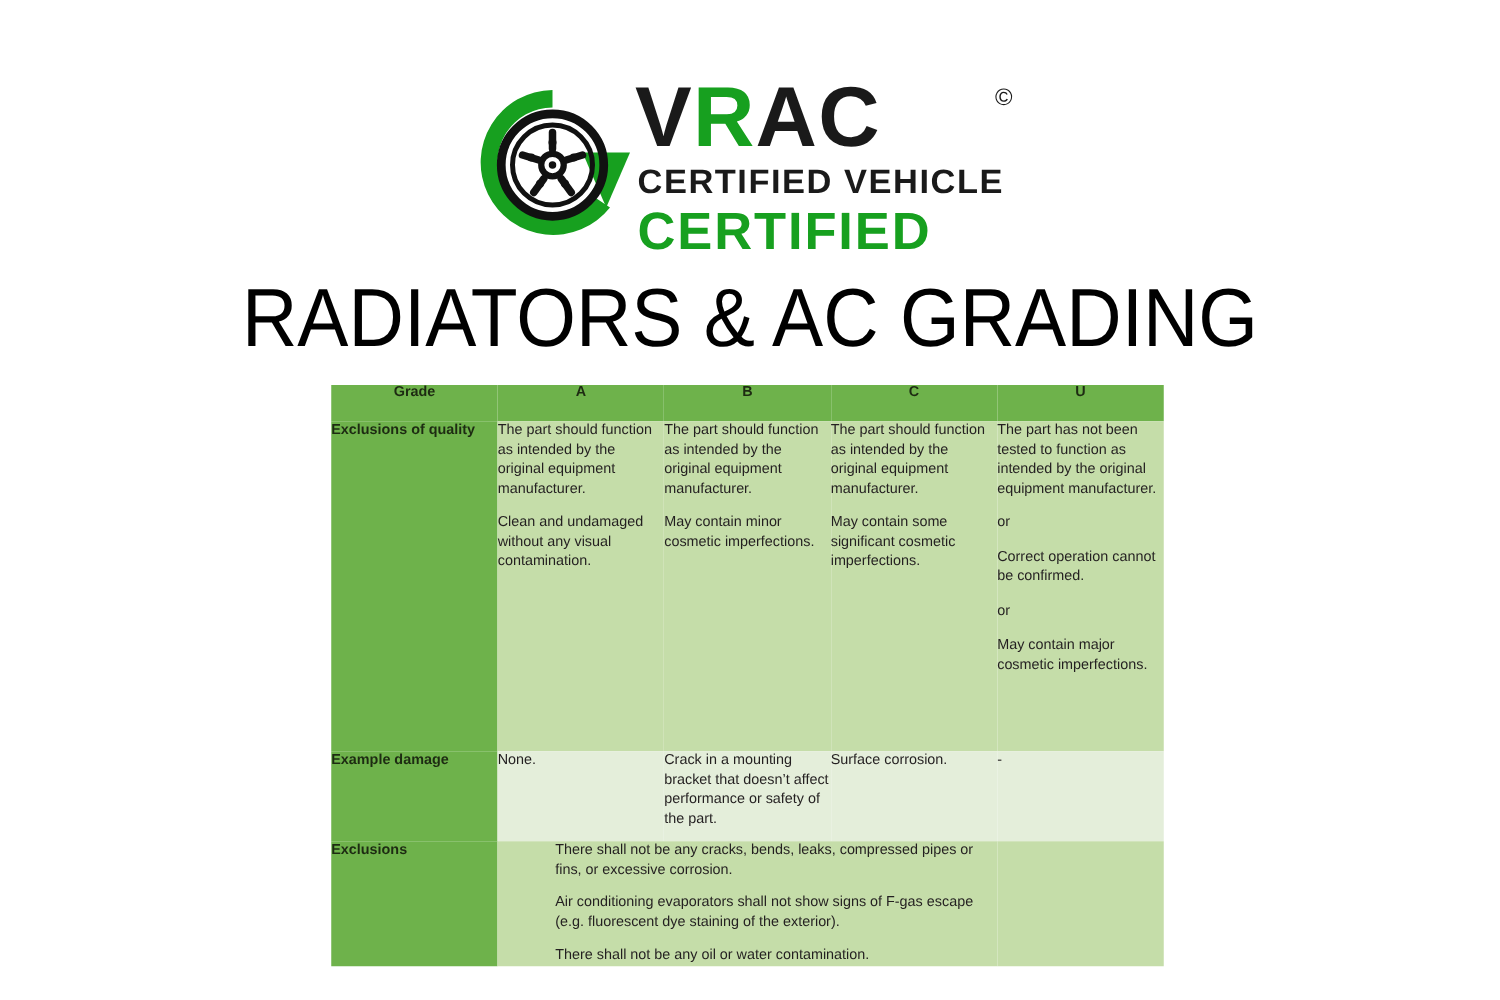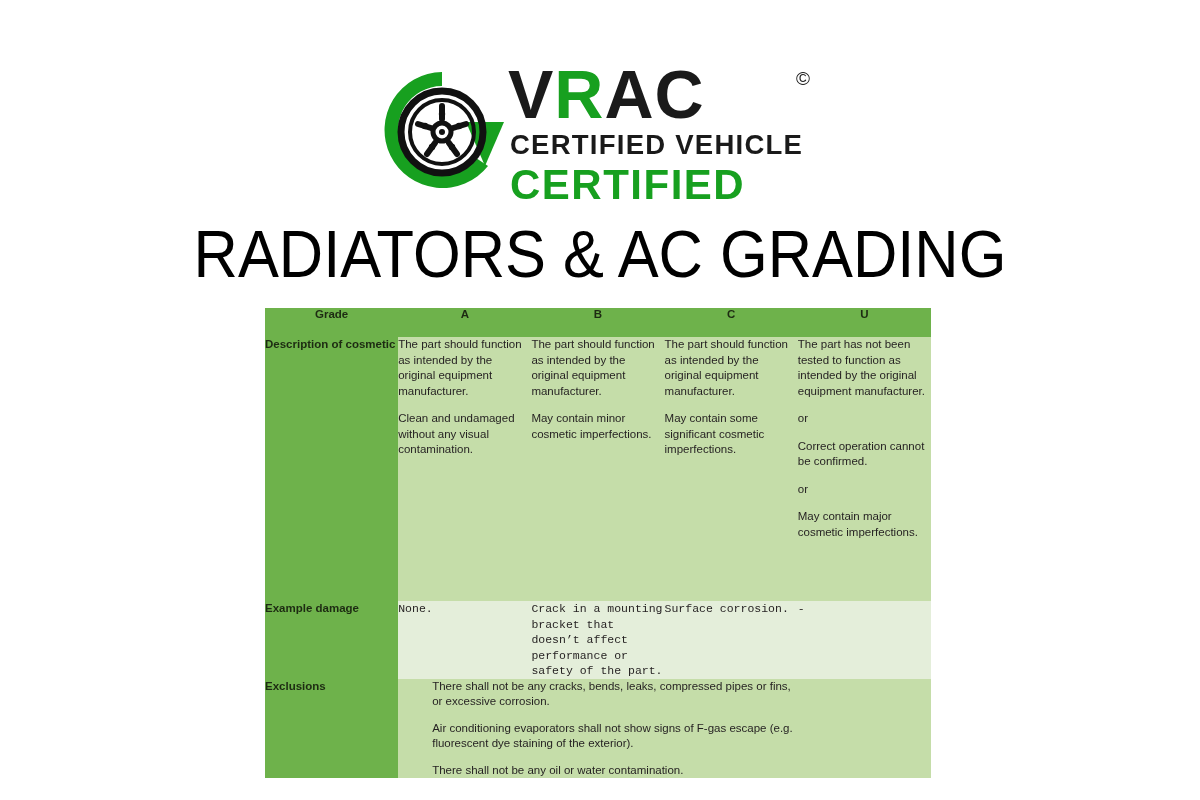--- a/index.html
+++ b/index.html
@@ -151,23 +151,23 @@
   }
   .cell:last-child { border-right: 0; }
   .fill-mid { background: #C5DDA9; }
   .fill-pale { background: #E4EEDA; }
 
   .cell p { margin: 0 0 12px 0; }
   .cell p:last-child { margin-bottom: 0; }
 
   .r-desc .cell { height: 264px; margin-left: 41px; }
   .r-ex .cell { height: 72px; vertical-align: middle; }
-  .r-ex .cell p { margin: 0; font-family: Liberation Mono, monospace; }
+  .r-ex .cell p { margin: 0; }
   .r-excl .cell { height: 96px; vertical-align: middle; }
-  .r-excl .cell p { margin: 0 0 11px 0; padding-left: 34px; }
+  .r-excl .cell p { margin: 0 0 11px 12px; padding-left: 34px; }
   .r-excl .cell p:last-child { margin-bottom: 0; }
 </style>
 </head>
 <body>
 
 <div id="logo-block">
 
   <svg id="logo-mark" viewBox="0 0 132 130" xmlns="http://www.w3.org/2000/svg">
 
     <path d="M64 6 A58 58 0 1 0 110 100 L98 92 A44 44 0 1 1 64 20 Z" fill="#17a01f"></path>
@@ -216,21 +216,21 @@
       <th class="hdr">Grade</th>
       <th class="hdr center">A</th>
       <th class="hdr center">B</th>
       <th class="hdr center">C</th>
       <th class="hdr center">U</th>
     </tr>
   </thead>
   <tbody>
 
     <tr class="r-desc">
-      <td class="rowlabel">Description of cosmetic</td>
+      <td class="rowlabel">Exclusions of quality</td>
       <td class="cell fill-mid">
         <p>The part should function as intended by the original equipment manufacturer.</p>
         <p>Clean and undamaged without any visual contamination.</p>
       </td>
       <td class="cell fill-mid">
         <p>The part should function as intended by the original equipment manufacturer.</p>
         <p>May contain minor cosmetic imperfections.</p>
       </td>
       <td class="cell fill-mid">
         <p>The part should function as intended by the original equipment manufacturer.</p>

